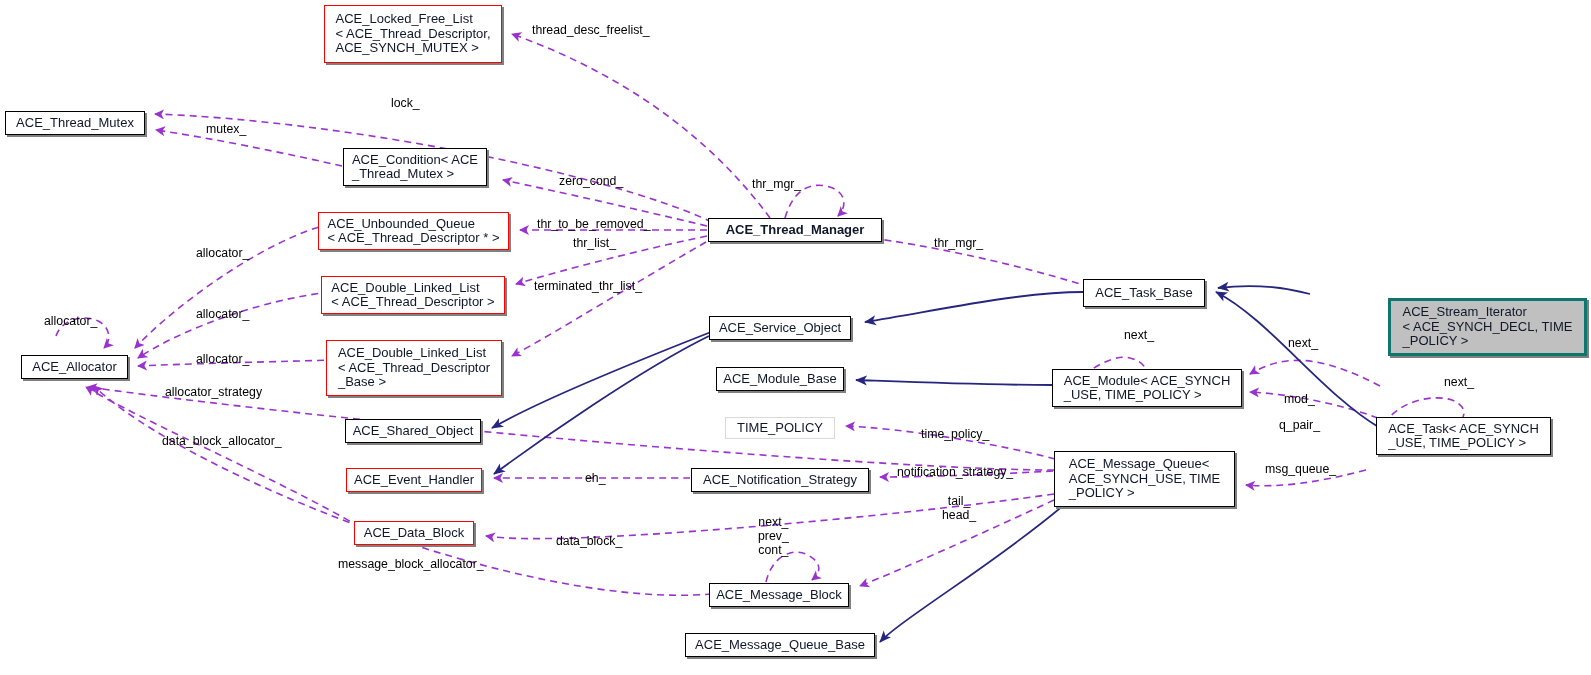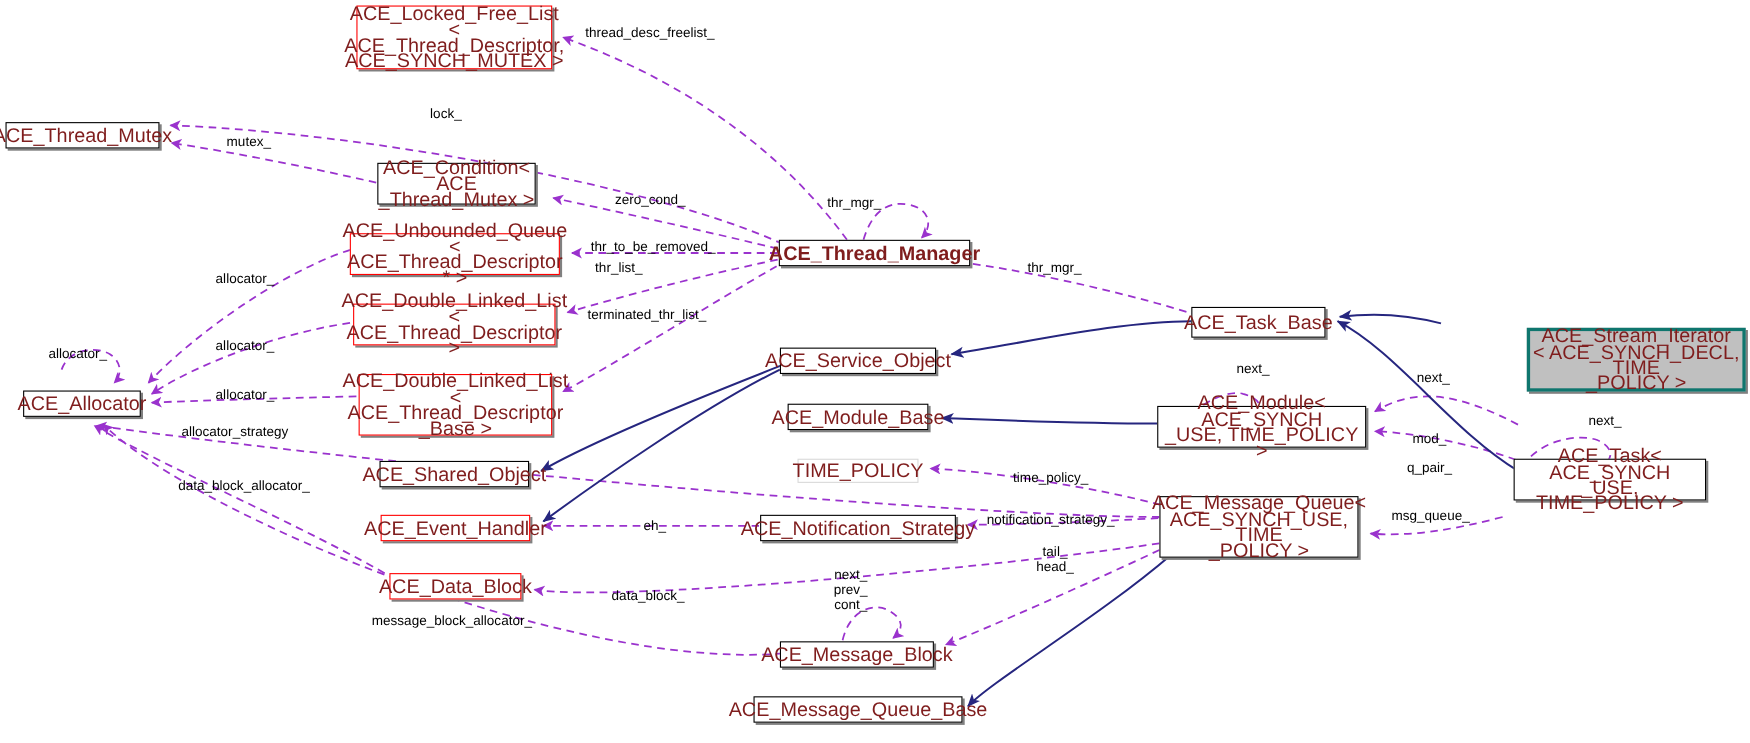--- a/index.html
+++ b/index.html
@@ -1,21 +1,21 @@
 <!DOCTYPE html>
 <html><head>
 <meta charset="utf-8">
 <style>
   html,body{margin:0;padding:0;background:#ffffff;}
   body{font-family:"Liberation Sans","DejaVu Sans",sans-serif;}
   #diagram{position:relative;width:1591px;height:675px;background:#ffffff;overflow:hidden;}
   #edges{position:absolute;left:0;top:0;width:1591px;height:675px;}
   .node{position:absolute;box-sizing:border-box;display:flex;align-items:center;justify-content:center;
-        text-align:center;background:#ffffff;border:1px solid #000000;
-        font-size:18px;line-height:14.4px;color:#7f1d1d;white-space:pre-line;letter-spacing:0px;}
+        text-align:left;background:#ffffff;border:1px solid #000000;
+        font-size:13px;line-height:14.4px;color:#0f172a;white-space:pre-line;letter-spacing:0px;}
   .node.shadow{box-shadow:2px 2px 0 0 #808080;}
   .node.red{border:1px solid #ff0000;}
   .node.gray{background:#c0c0c0;border:3px solid #0f766e;margin-left:24px;}
   .node.faint{border:1px solid #d9d9d9;box-shadow:none;}
   .edge-label{position:absolute;font-size:12.3px;line-height:14px;color:#000000;white-space:pre-line;
               text-align:center;background:transparent;}
 </style>
 </head>
 <body>
 
@@ -109,21 +109,21 @@
 _POLICY &gt;</div>
     <div class="node red shadow" style="left: 354px; top: 521px; width: 120px; height: 24px;">ACE_Data_Block</div>
     <div class="node shadow" style="left: 709px; top: 583px; width: 140px; height: 24px;">ACE_Message_Block</div>
     <div class="node shadow" style="left: 685px; top: 633px; width: 190px; height: 24px;">ACE_Message_Queue_Base</div>
     <div class="edge-label" style="left: 532px; top: 23px;">thread_desc_freelist_</div>
     <div class="edge-label" style="left: 391px; top: 96px;">lock_</div>
     <div class="edge-label" style="left: 206px; top: 122px;">mutex_</div>
     <div class="edge-label" style="left: 559px; top: 174px;">zero_cond_</div>
     <div class="edge-label" style="left: 752px; top: 177px;">thr_mgr_</div>
     <div class="edge-label" style="left: 537px; top: 217px;">thr_to_be_removed_</div>
-    <div class="edge-label" style="left: 541px; top: 236px;">thr_list_</div>
+    <div class="edge-label" style="left: 573px; top: 236px;">thr_list_</div>
     <div class="edge-label" style="left: 934px; top: 236px;">thr_mgr_</div>
     <div class="edge-label" style="left: 196px; top: 246px;">allocator_</div>
     <div class="edge-label" style="left: 534px; top: 279px;">terminated_thr_list_</div>
     <div class="edge-label" style="left: 196px; top: 307px;">allocator_</div>
     <div class="edge-label" style="left: 44px; top: 314px;">allocator_</div>
     <div class="edge-label" style="left: 1124px; top: 328px;">next_</div>
     <div class="edge-label" style="left: 1288px; top: 336px;">next_</div>
     <div class="edge-label" style="left: 196px; top: 352px;">allocator_</div>
     <div class="edge-label" style="left: 165px; top: 385px;">allocator_strategy</div>
     <div class="edge-label" style="left: 1284px; top: 392px;">mod_</div>

